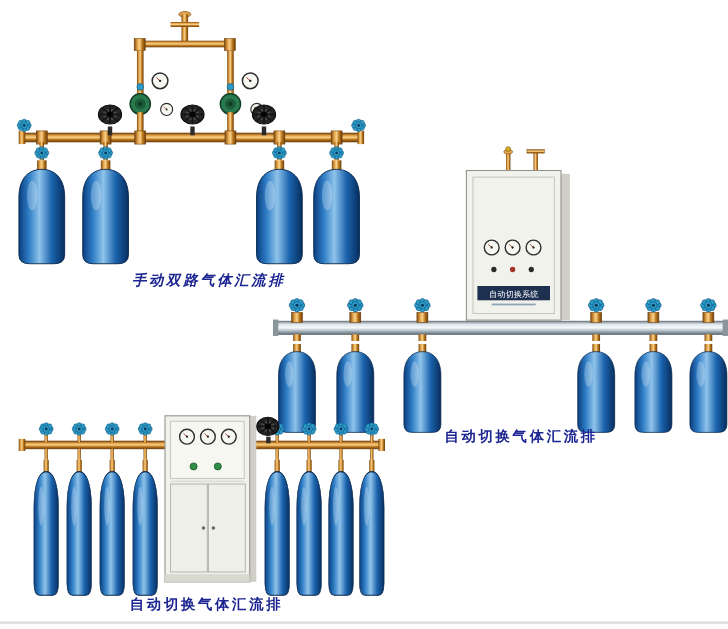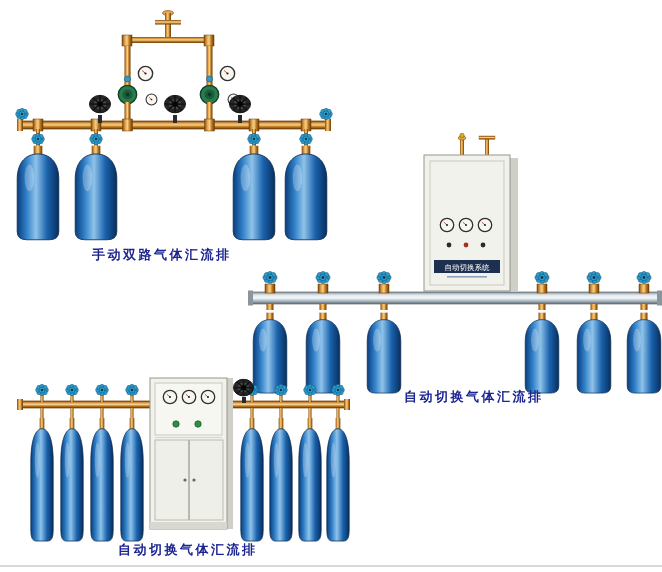--- a/index.html
+++ b/index.html
@@ -158,21 +158,21 @@
       <use href="#sym-flower" x="237" y="126" width="18" height="14"></use>
       <use href="#sym-bottle" x="220" y="139" width="52" height="97"></use>
     </g>
     <g>
       <rect x="296" y="123" width="4" height="17" fill="url(#gBrassV)"></rect>
       <use href="#sym-flower" x="289" y="126" width="18" height="14"></use>
       <use href="#sym-bottle" x="272" y="139" width="52" height="97"></use>
     </g>
   </svg>
 
-  <div class="caption" style="left:92px; top:246px;">手动双路气体汇流排</div>
+  <div class="caption" style="left:120px; top:246px;font-style:italic;">手动双路气体汇流排</div>
 
   <svg class="art" style="left:248px; top:130px;" width="414" height="275" viewBox="0 0 414 275">
 
     <g>
       <rect x="212" y="8" width="4" height="18" fill="url(#gBrassV)"></rect>
       <ellipse cx="214" cy="8" rx="4" ry="2" fill="#e2a74e" stroke="#7c4a10" stroke-width="0.5"></ellipse>
       <circle cx="214" cy="5.5" r="2.2" fill="#d2b21e" stroke="#7c4a10" stroke-width="0.5"></circle>
       <rect x="237" y="8" width="4" height="18" fill="url(#gBrassV)"></rect>
       <rect x="231" y="6" width="16" height="3.2" fill="url(#gBrassH)" stroke="#7c4a10" stroke-width="0.4"></rect>
 

